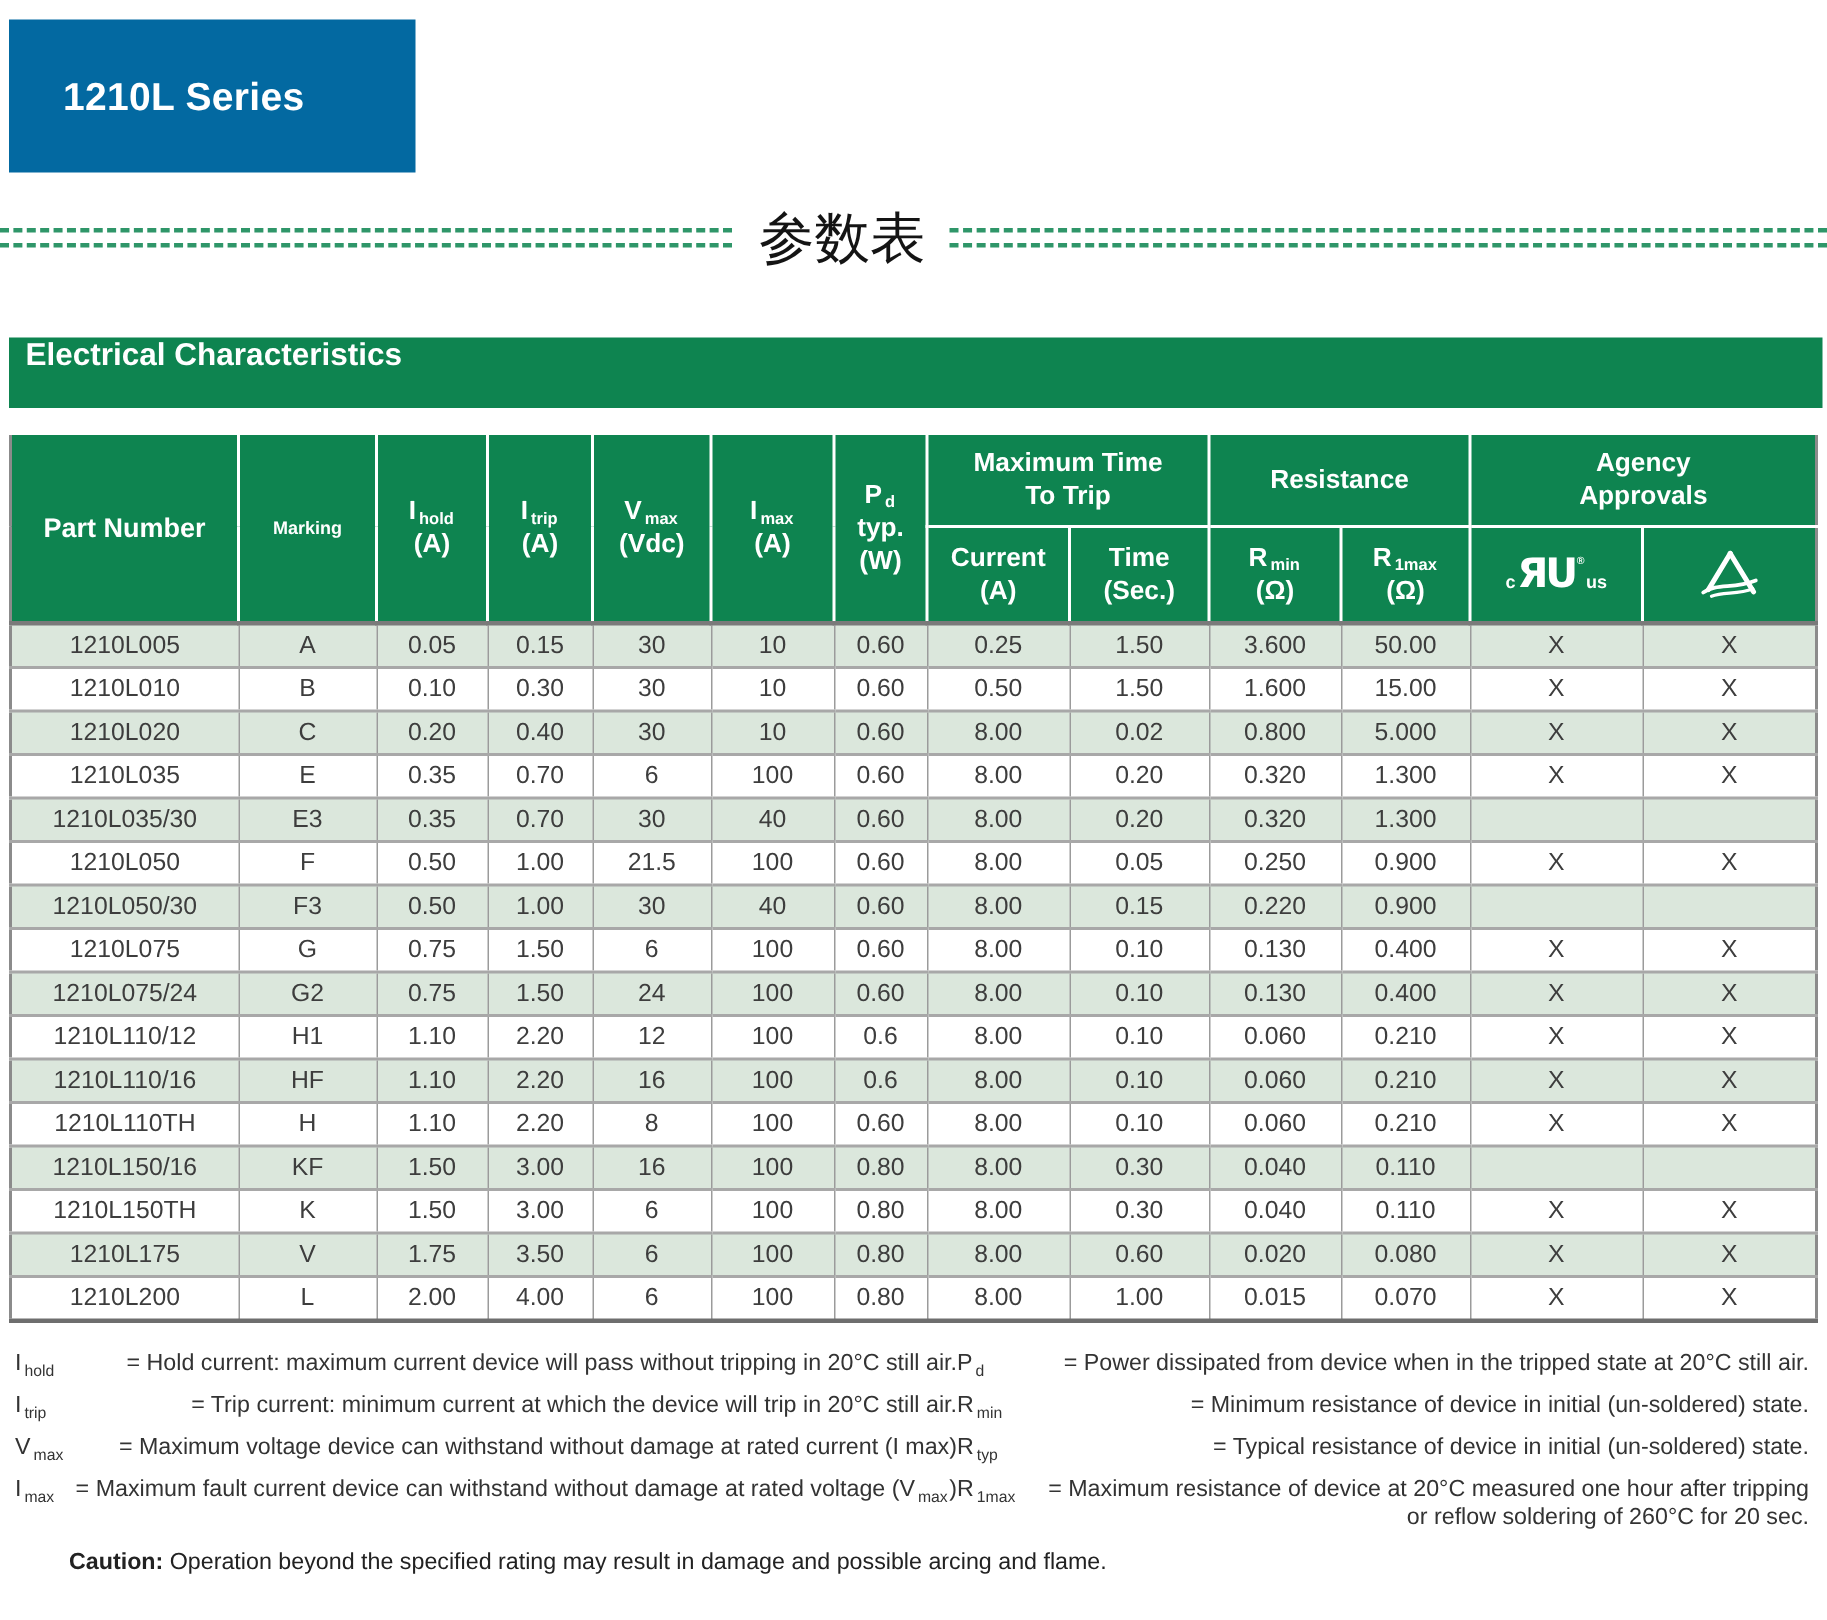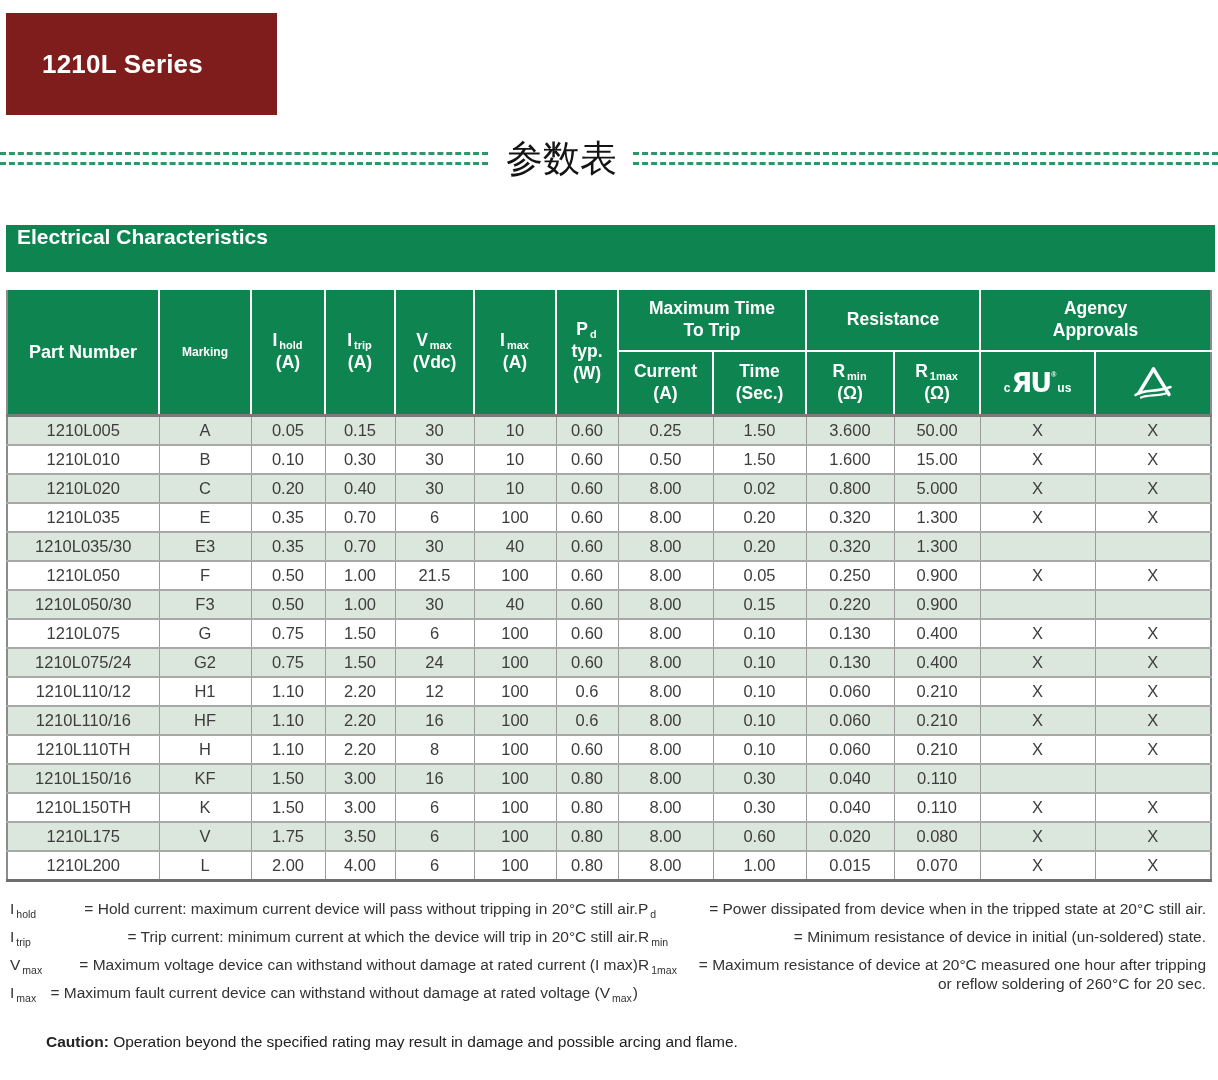--- a/index.html
+++ b/index.html
@@ -4,21 +4,21 @@
 <style>
   html,body{margin:0;padding:0;}
   body{
     width:1218px;height:1080px;position:relative;background:#ffffff;
     font-family:"Liberation Sans",sans-serif;overflow:hidden;
     -webkit-font-smoothing:antialiased;
   }
   
   .badge{
     position:absolute;left:6px;top:13px;width:271px;height:102px;
-    background:#7f1d1d;color:#fff;display:flex;align-items:center;
+    background:#0369a1;color:#fff;display:flex;align-items:center;
     box-sizing:border-box;padding-left:36px;
     font-size:26px;font-weight:bold;letter-spacing:.2px;
   }
   
   .cn-heading{
     position:absolute;top:133px;left:0;width:1218px;height:50px;
     display:flex;align-items:center;
   }
   .dash-rule{
     height:7px;box-sizing:content-box;
@@ -419,20 +419,24 @@
   <div class="notes-right">
       <div class="note">
         <div class="sym">P<span class="sb">d</span></div>
         <div class="txt">= Power dissipated from device when in the tripped state at 20°C still air.</div>
       </div>
       <div class="note">
         <div class="sym">R<span class="sb">min</span></div>
         <div class="txt">= Minimum resistance of device in initial (un-soldered) state.</div>
       </div>
       <div class="note">
+        <div class="sym">R<span class="sb">typ</span></div>
+        <div class="txt">= Typical resistance of device in initial (un-soldered) state.</div>
+      </div>
+      <div class="note">
         <div class="sym">R<span class="sb">1max</span></div>
         <div class="txt">= Maximum resistance of device at 20°C measured one hour after tripping or reflow soldering of 260°C for 20 sec.</div>
       </div>
     </div>
 </div>
 
 <div class="caution">
   <b>Caution:</b><span> Operation beyond the specified rating may result in damage and possible arcing and flame.</span>
 </div>
 

